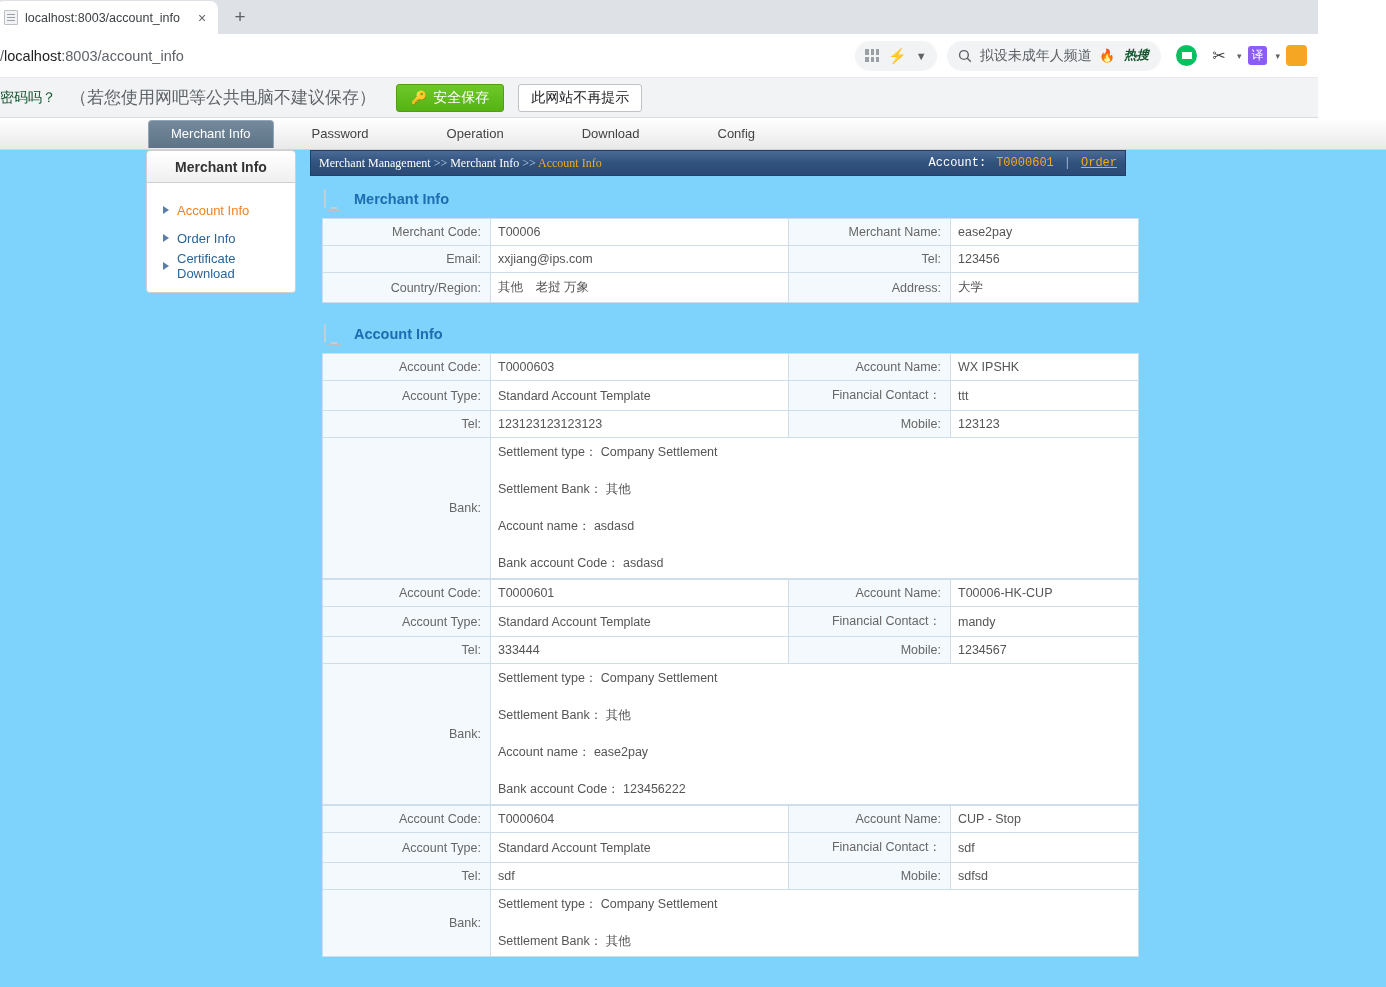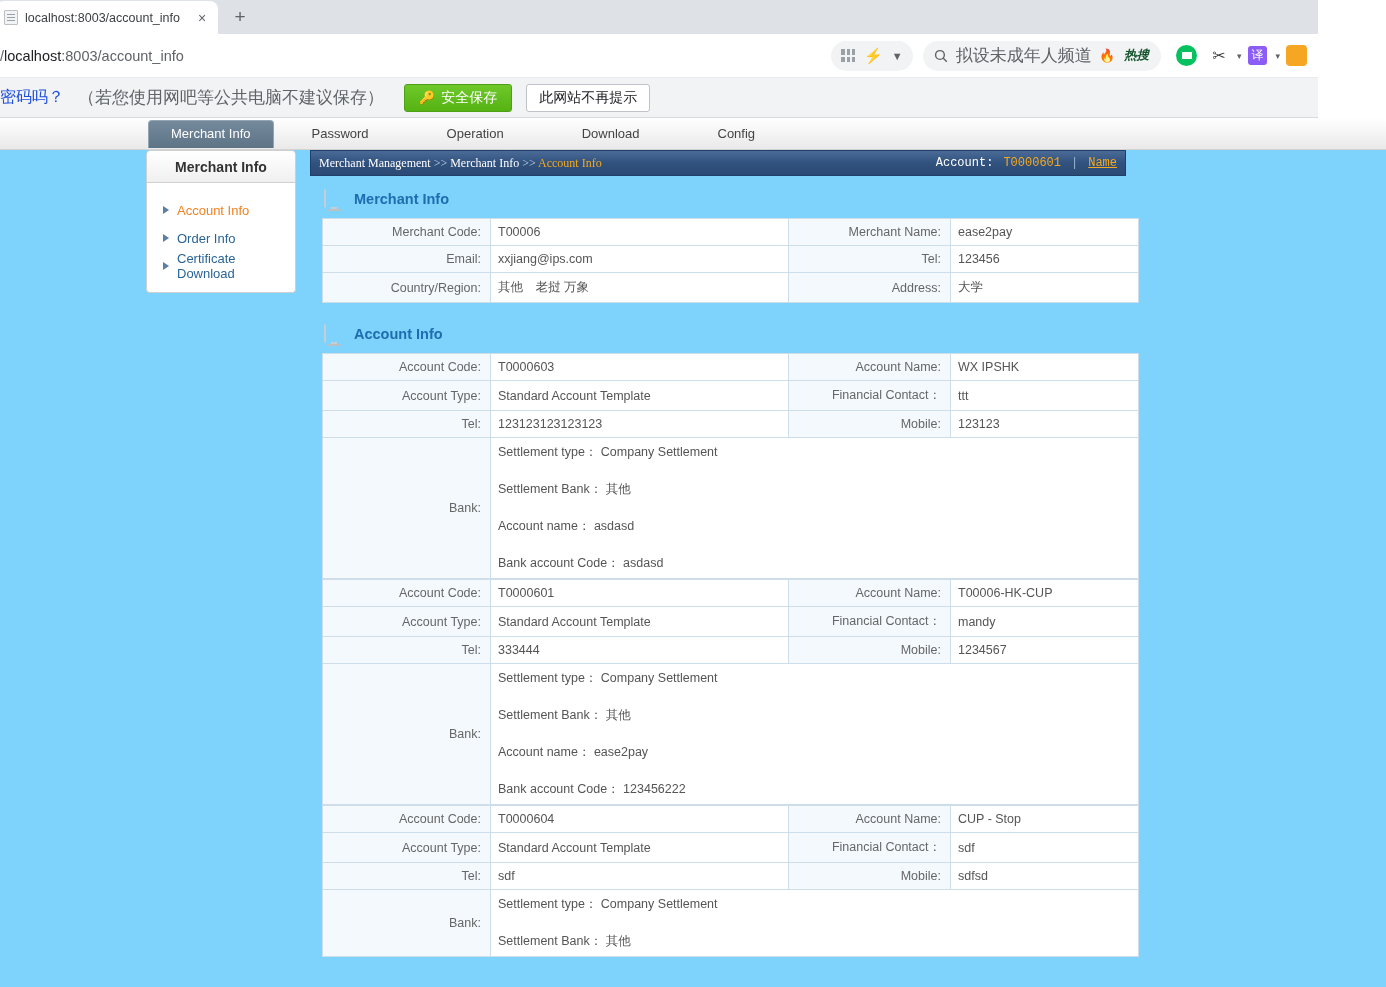--- a/index.html
+++ b/index.html
@@ -119,21 +119,21 @@
   .searchpill {
     height: 30px;
     background: #f1f3f4;
     border-radius: 15px;
     display: flex;
     align-items: center;
     padding: 0 12px 0 11px;
     gap: 8px;
     margin-right: 10px;
   }
-  .searchpill .q { color: #5f6368; font-size: 17px; }
+  .searchpill .q { color: #5f6368; font-size: 14px; }
   .searchpill .hot { color: #14532d; font-size: 12.5px; font-weight: bold; font-style: italic; }
   .flame { color: #f4511e; font-size: 13px; }
 
   .ext { width: 26px; height: 26px; display:flex; align-items:center; justify-content:center; margin: 0 3px; }
   .ext-green {
     width: 21px; height: 21px; border-radius: 50%;
     background: #07c160;
     display: flex; align-items: center; justify-content: center;
   }
   .ext-green::after {
@@ -157,21 +157,21 @@
 
   
   .infobar {
     height: 40px;
     background: #f1f3f4;
     display: flex;
     align-items: center;
     border-bottom: 1px solid #d7dade;
     padding-left: 0;
   }
-  .infobar .ib-q { font-size: 16px; color: #1d4ed8; margin-right: 14px; }
+  .infobar .ib-q { font-size: 14px; color: #14532d; margin-right: 14px; }
   .infobar .ib-note { font-size: 17px; color: #5f6368; margin-right: 20px; }
   .btn-green {
     height: 28px;
     background: linear-gradient(#6ec82a, #55b312);
     border: 1px solid #4e9f16;
     border-radius: 3px;
     color: #ffffff;
     font-size: 14px;
     display: flex; align-items: center; gap: 6px;
     padding: 0 14px;
@@ -483,21 +483,21 @@
         <span>Merchant Management</span>
         <span class="sepg">&gt;&gt;</span>
         <span>Merchant Info</span>
         <span class="sepg">&gt;&gt;</span>
         <span class="cur">Account Info</span>
       </span>
       <span class="crumb-right">
         <span>Account:</span>
         <span class="acct-val">T0000601</span>
         <span class="pipe">|</span>
-        <span class="backbtn">Name</span>
+        <span class="backbtn">Order</span>
       </span>
     </div>
 
     <div class="sectitle">
       <span class="monitor">
         <span class="scr"></span><span class="stand"></span><span class="base"></span>
       </span>
       <span class="t">Merchant Info</span>
     </div>
 

